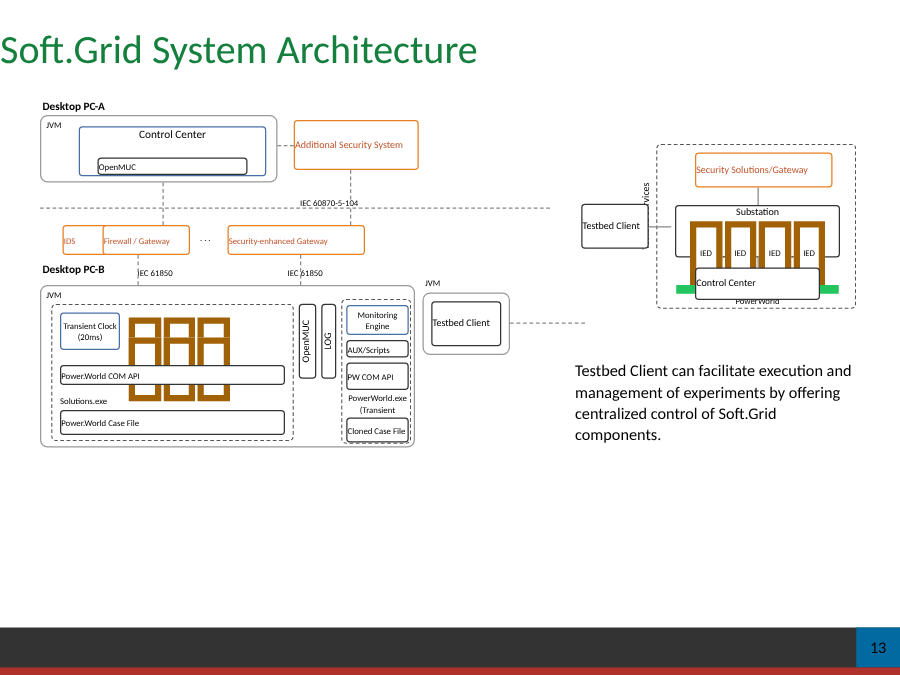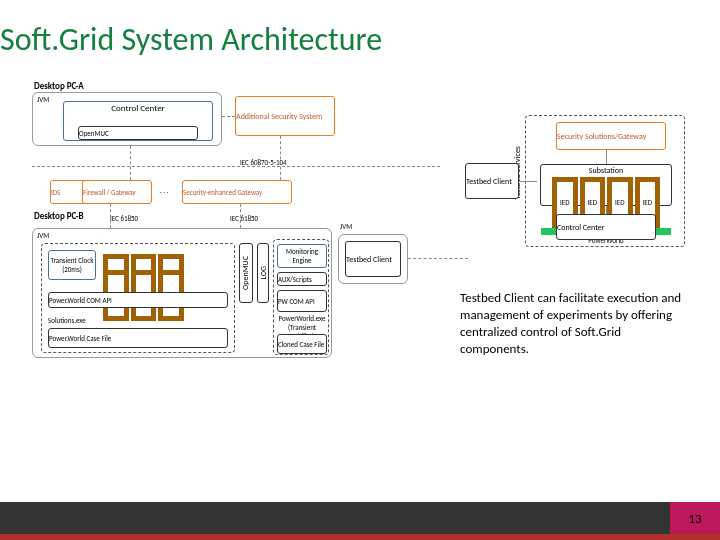--- a/index.html
+++ b/index.html
@@ -16,21 +16,21 @@
   .med-lbl { font-size: 9px; }
   .tiny { font-size: 7px; }
   .jvm-box { border: 1px solid #999; border-radius: 6px; position: absolute; }
   .dashed-out { border: 1.5px dashed #555; position: absolute; border-radius: 4px; }
   .ied { display: inline-block; border: 5px solid #a16207; font-size: 7px; padding: 16px 3px; margin: 0 1px; background: #fff; }
   .vtxt { writing-mode: vertical-rl; transform: rotate(180deg); font-size: 8px; }
   .right-panel { position: absolute; left: 465px; top: 115px; width: 235px; height: 155px; }
   .caption { position: absolute; left: 460px; top: 290px; width: 230px; font-size: 13px; line-height: 1.3; }
   .footer { position: absolute; bottom: 0; left: 0; width: 100%; height: 38px; background: #333; }
   .footer-bar { position: absolute; bottom: 0; left: 0; width: 100%; height: 6px; background: #b0302c; }
-  .footer-side { position: absolute; right: 0; bottom: 6px; width: 50px; height: 32px; background: #be185d; display:flex; align-items:center; justify-content:center; font-size: 13px; }
+  .footer-side { position: absolute; right: 0; bottom: 6px; width: 35px; height: 32px; background: #0369a1; display:flex; align-items:center; justify-content:center; font-size: 13px; }
   .logo { position: absolute; left: 18px; bottom: 10px; display: flex; align-items: center; color: #fff; }
   .logo-mark { font-size: 20px; font-weight: 700; letter-spacing: 3px; color:#fff; }
   .logo-a { color: #b0302c; }
   .logo-sub { font-size: 7px; letter-spacing: 0.5px; margin-left: 2px; }
   .conn { position: absolute; border-top: 1px dashed #888; }
   .connv { position: absolute; border-left: 1px dashed #888; }
   .conns { position: absolute; border-top: 1px solid #888; }
   .connsv { position: absolute; border-left: 1px solid #888; }
 </style>
 </head>

